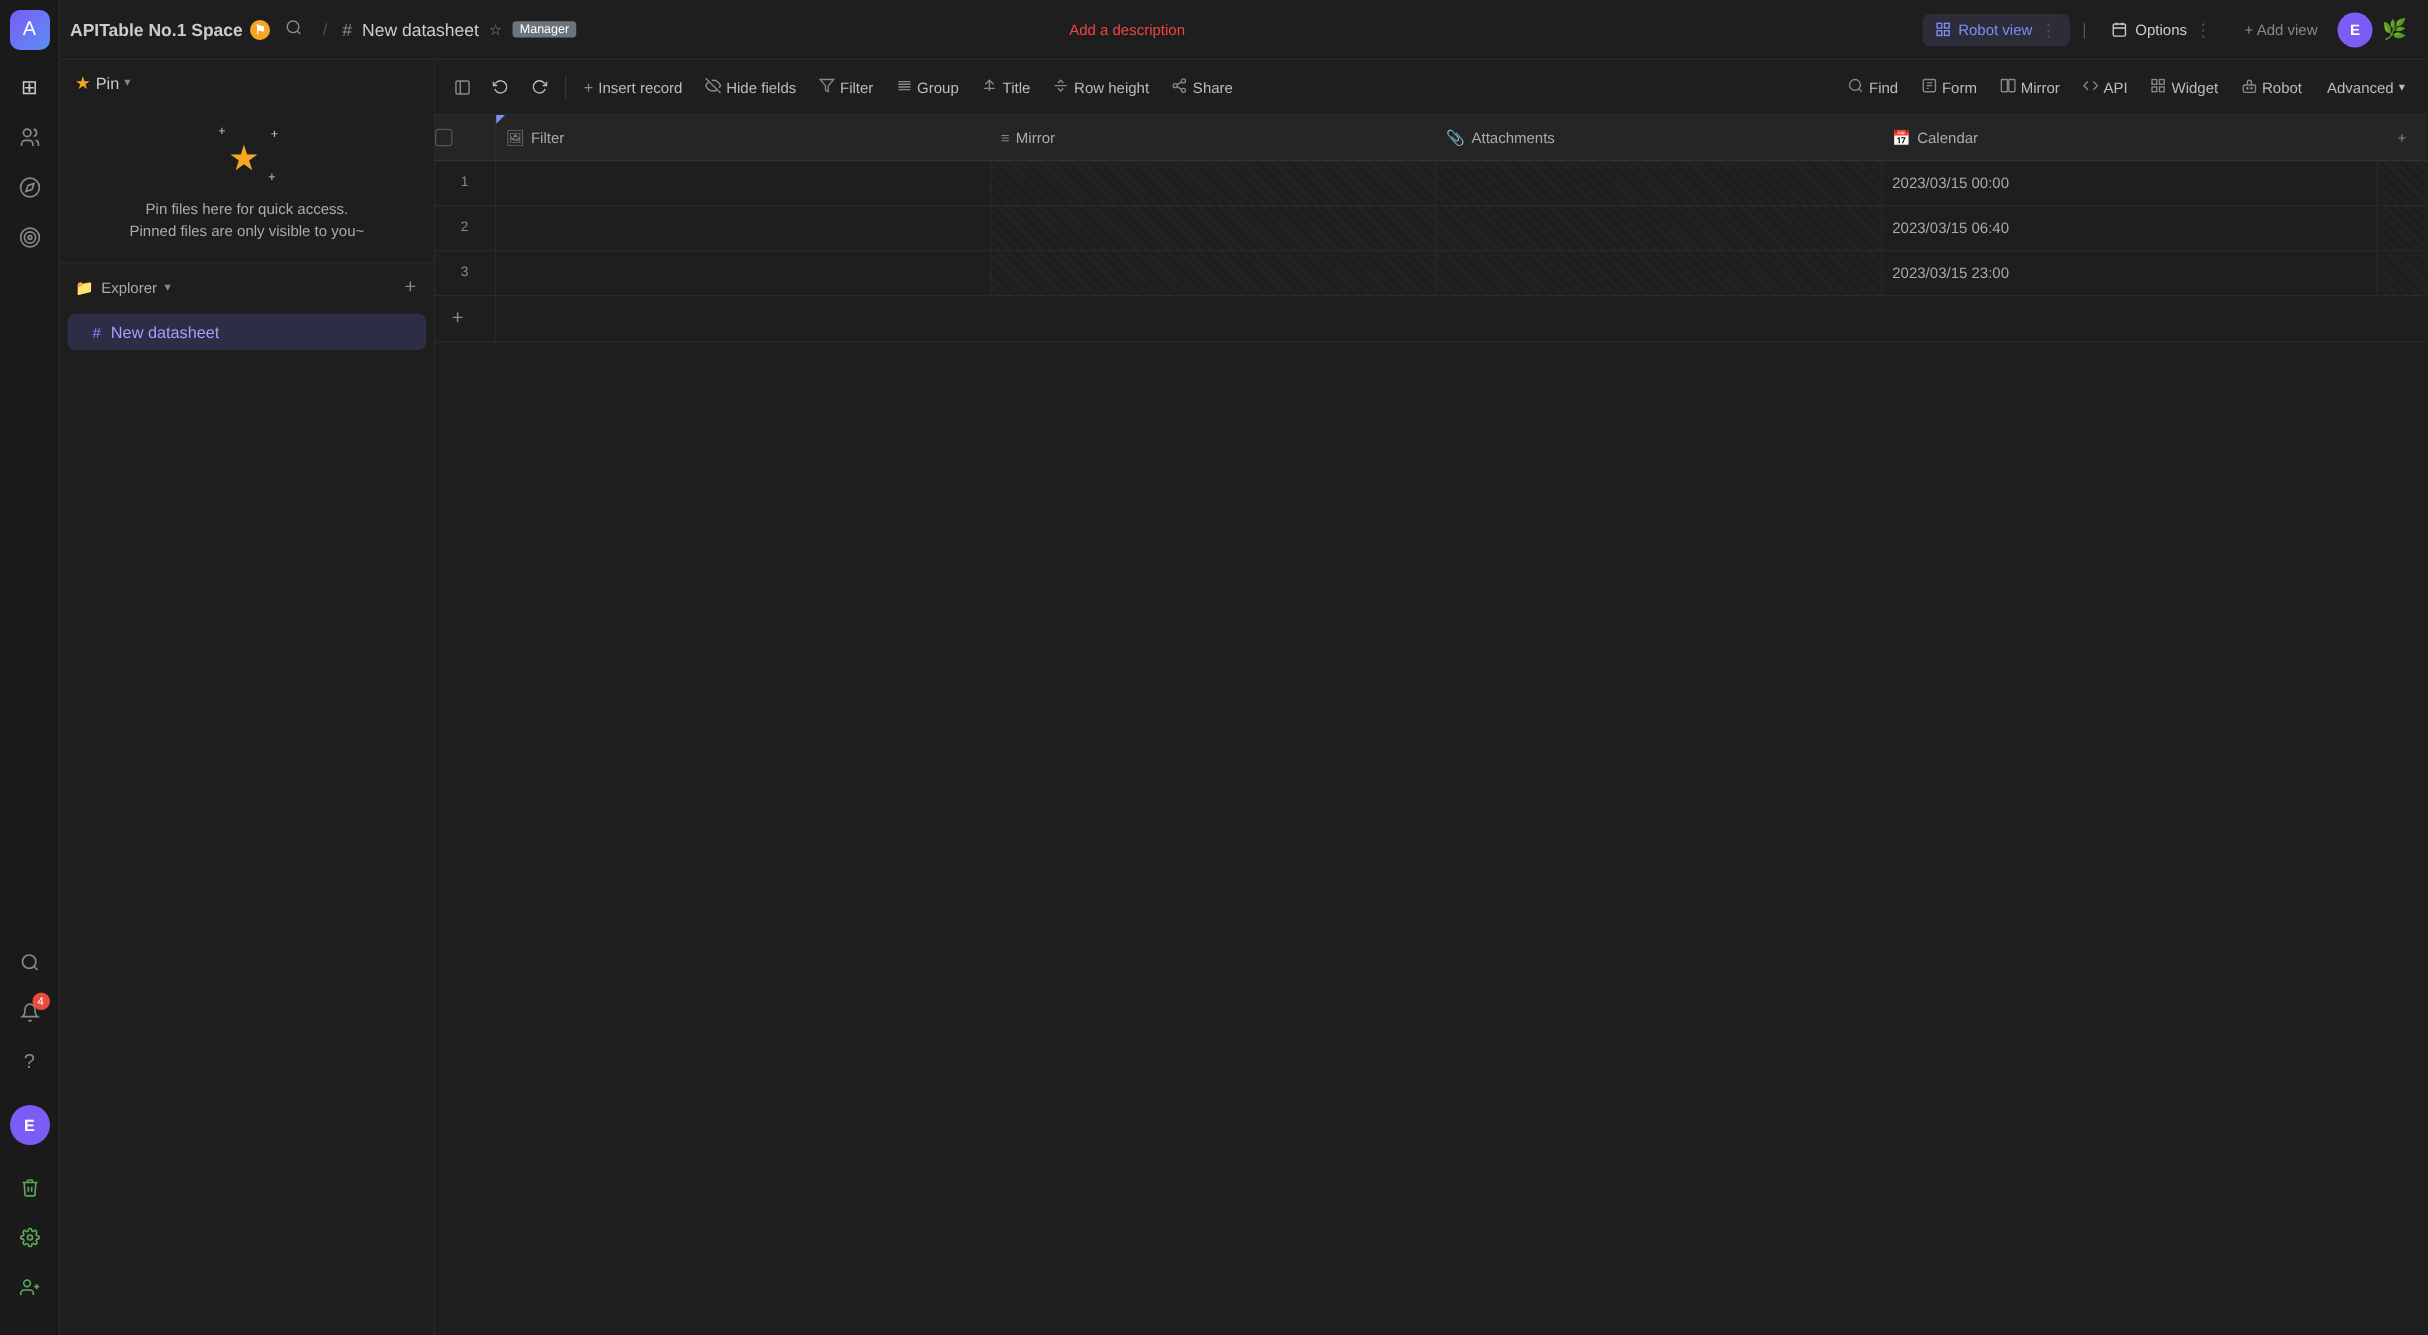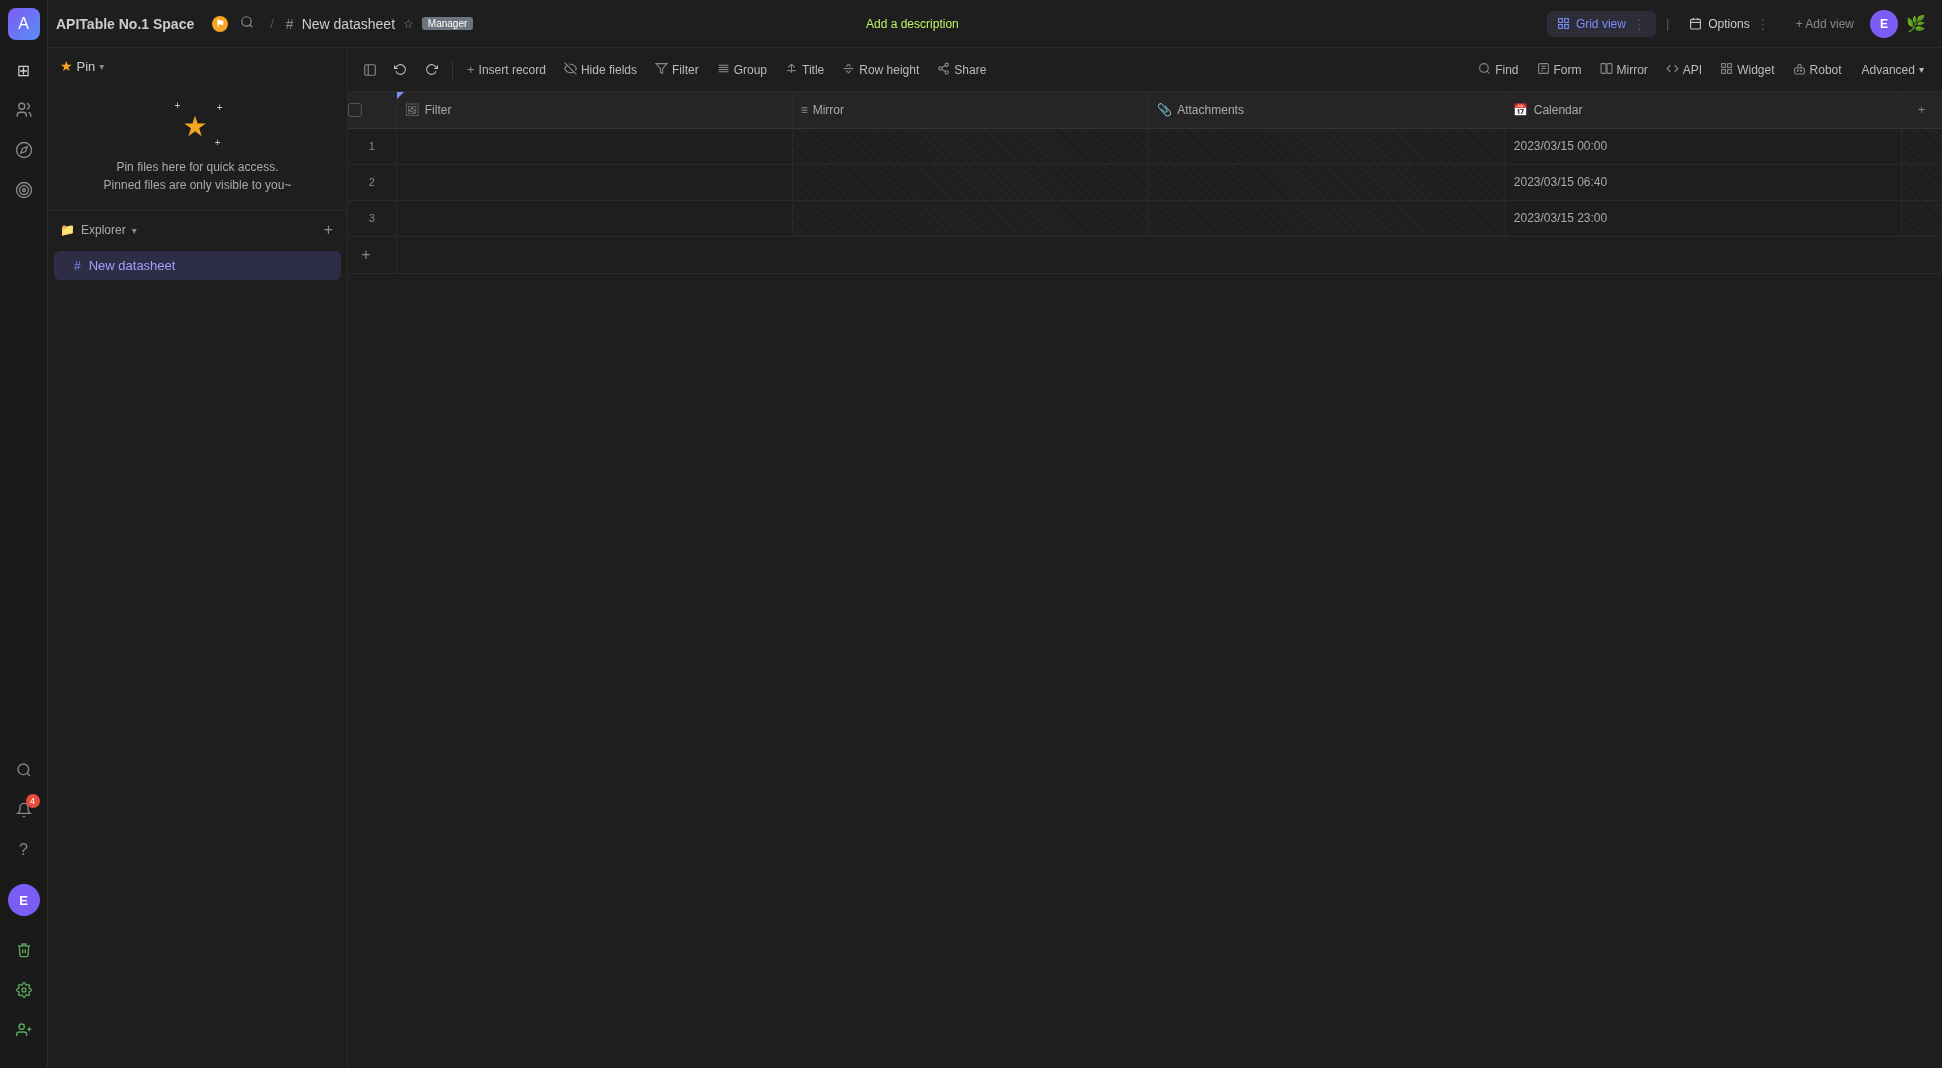--- a/index.html
+++ b/index.html
@@ -86,21 +86,21 @@
       display: flex;
       align-items: center;
       padding: 0 12px 0 8px;
       border-bottom: 1px solid #2a2a2a;
       gap: 8px;
       flex-shrink: 0;
     }
     .space-name {
       display: flex;
       align-items: center;
-      gap: 18px;
+      gap: 6px;
       color: #ccc;
       font-weight: 600;
       font-size: 14px;
       cursor: pointer;
     }
     .space-name .verified {
       width: 16px; height: 16px;
       background: #f5a623;
       border-radius: 50%;
       display: flex; align-items: center; justify-content: center;
@@ -123,21 +123,21 @@
     .sheet-icon { color: #888; font-size: 14px; }
     .sheet-name { color: #ccc; font-weight: 500; font-size: 14px; }
     .sheet-star { color: #888; font-size: 12px; cursor: pointer; }
     .sheet-badge {
       background: #6c757d;
       color: white;
       font-size: 10px;
       padding: 1px 6px;
       border-radius: 3px;
     }
-    .description-link { color: #bef264; font-size: 12px; cursor: pointer; }
+    .description-link { color: #ef4444; font-size: 12px; cursor: pointer; }
     .view-tab {
       display: flex;
       align-items: center;
       gap: 6px;
       padding: 5px 10px;
       border-radius: 6px;
       cursor: pointer;
       color: #ccc;
       font-size: 12px;
     }
@@ -483,21 +483,21 @@
 
     <div style="flex:1"></div>
 
     <div class="view-tab active">
       <svg width="13" height="13" viewBox="0 0 24 24" fill="none" stroke="currentColor" stroke-width="2">
         <rect x="3" y="3" width="7" height="7"></rect>
           <rect x="14" y="3" width="7" height="7"></rect>
         <rect x="3" y="14" width="7" height="7"></rect>
           <rect x="14" y="14" width="7" height="7"></rect>
       </svg>
-      <span>Grid view</span>
+      <span>Robot view</span>
       <span style="color:#555; font-size:14px;">⋮</span>
     </div>
     <span class="tool-sep">|</span>
     <div class="view-tab">
       <svg width="13" height="13" viewBox="0 0 24 24" fill="none" stroke="currentColor" stroke-width="2">
         <rect x="3" y="4" width="18" height="18" rx="2"></rect>
           <line x1="16" y1="2" x2="16" y2="6"></line>
         <line x1="8" y1="2" x2="8" y2="6"></line>
           <line x1="3" y1="10" x2="21" y2="10"></line>
       </svg>

